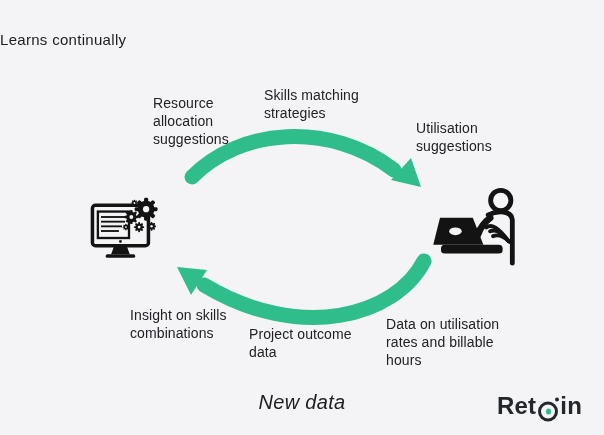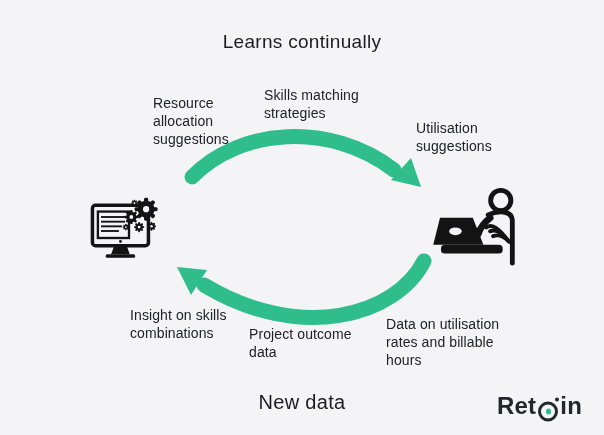--- a/index.html
+++ b/index.html
@@ -1,21 +1,21 @@
 <!DOCTYPE html>
 <html><head>
 <meta charset="utf-8">
 <style>
   html,body{margin:0;padding:0;background:#ffffff;font-family:"Liberation Sans",sans-serif;}
   .canvas{position:relative;width:604px;height:435px;background:#f4f4f6;overflow:hidden;}
 
-  .title{position:absolute;top:31px;left:0;right:0;text-align:center;
-         font-size:19px;font-weight:400;letter-spacing:.3px;color:#1c1c22;}
+  .title{position:absolute;top:31px;left:0;right:0;
+         font-size:15px;font-weight:400;letter-spacing:.3px;color:#1c1c22;}
   .subtitle{position:absolute;top:391px;left:0;right:0;text-align:center;
-         font-size:20px;font-weight:400;letter-spacing:.3px;color:#1c1c22;}
+         font-size:20px;font-weight:400;letter-spacing:.3px;color:#1c1c22;font-style:italic;}
 
   .lbl{position:absolute;font-size:14px;line-height:18px;color:#212227;letter-spacing:.1px;}
   .lbl-resource{left:133px;top:94px;width:92px;margin-left:20px;}
   .lbl-skills{left:264px;top:86px;width:112px;}
   .lbl-utilisation{left:416px;top:119px;width:92px;}
   .lbl-insight{left:130px;top:306px;width:122px;}
   .lbl-project{left:249px;top:325px;width:120px;}
   .lbl-datautil{left:386px;top:300px;width:134px;margin-top:15px;}
 
   .arrows{position:absolute;left:0;top:0;width:604px;height:435px;pointer-events:none;}

